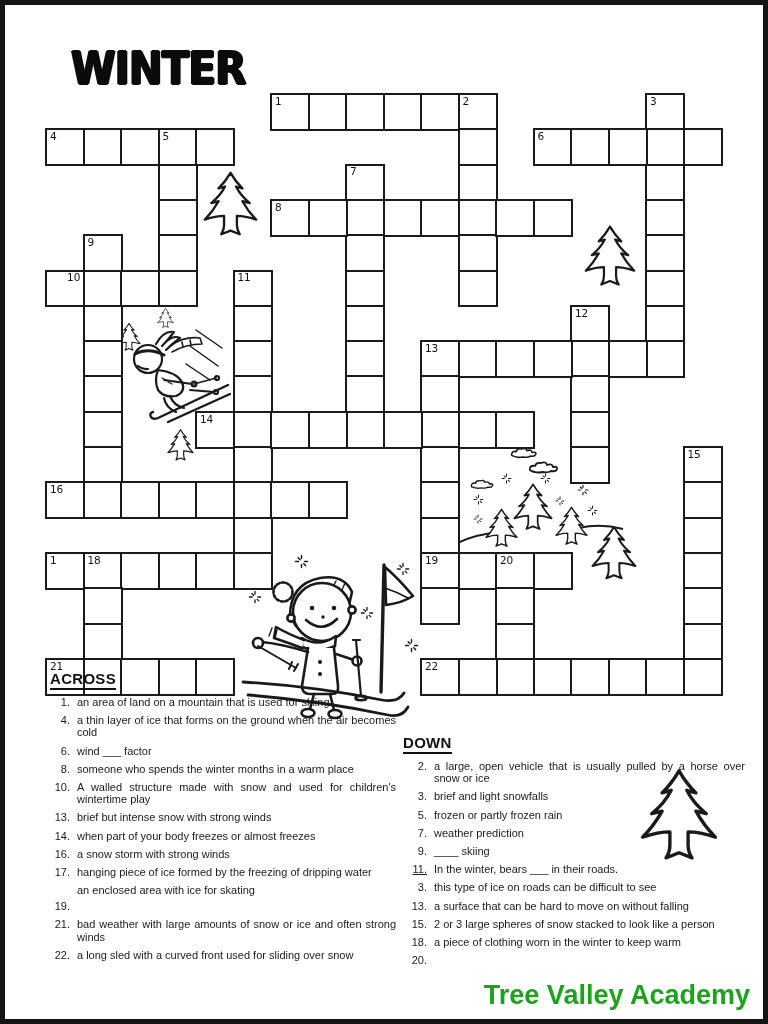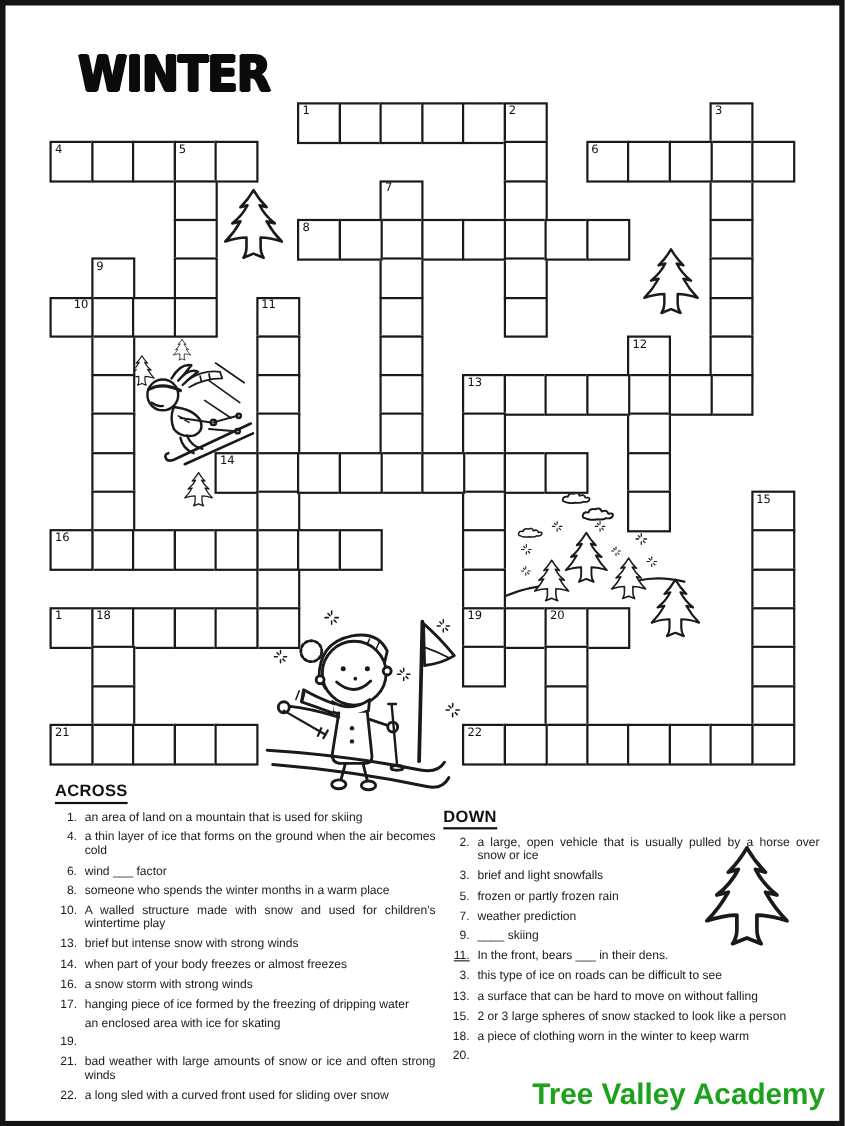--- a/index.html
+++ b/index.html
@@ -14,21 +14,21 @@
   .cell{position:absolute;box-sizing:border-box;border:2.5px solid #1a1a1a;background:#fff}
   .cellnum{position:absolute;font-size:10.5px;line-height:11px;font-family:"DejaVu Sans",sans-serif;
            color:#111;z-index:12}
   .il{position:absolute;z-index:2}
   .clues{position:absolute;z-index:15}
   .sect-head{display:inline-block;font-size:15px;font-weight:bold;color:#111;
              border-bottom:2.2px solid #111;padding-bottom:1px;margin-bottom:6px;letter-spacing:.3px}
   .clue{display:flex;margin-bottom:6px}
   .cnum{flex:none;text-align:right;margin-right:7px;font-size:11px;line-height:12.2px}
   .ctext{font-size:11px;line-height:12.2px;text-align:justify}
-  #across-box{left:50px;top:711px;width:346px}
+  #across-box{left:50px;top:670px;width:346px}
   #across-box .ctext{width:320px}
   #down-box{left:403px;top:734px;width:348px}
   #down-box .ctext{width:311px}
   .brand{position:absolute;right:18px;top:980px;font-size:27px;font-weight:bold;z-index:15}
 </style>
 </head>
 <body>
 
 <svg width="0" height="0" style="position:absolute" aria-hidden="true">
   <defs>
@@ -381,21 +381,21 @@
       <div class="clue">
         <span class="cnum" style="width: 24px;">7.</span>
         <span class="ctext">weather prediction</span>
       </div>
       <div class="clue">
         <span class="cnum" style="width: 24px;">9.</span>
         <span class="ctext">____ skiing</span>
       </div>
       <div class="clue">
         <span class="cnum" style="width: 24px; text-decoration: underline;">11.</span>
-        <span class="ctext">In the front, bears ___ in their dens.</span>
+        <span class="ctext">In the winter, bears ___ in their roads.</span>
       </div>
       <div class="clue">
         <span class="cnum" style="width: 24px;">3.</span>
         <span class="ctext">this type of ice on roads can be difficult to see</span>
       </div>
       <div class="clue">
         <span class="cnum" style="width: 24px;">13.</span>
         <span class="ctext">a surface that can be hard to move on without falling</span>
       </div>
       <div class="clue">

